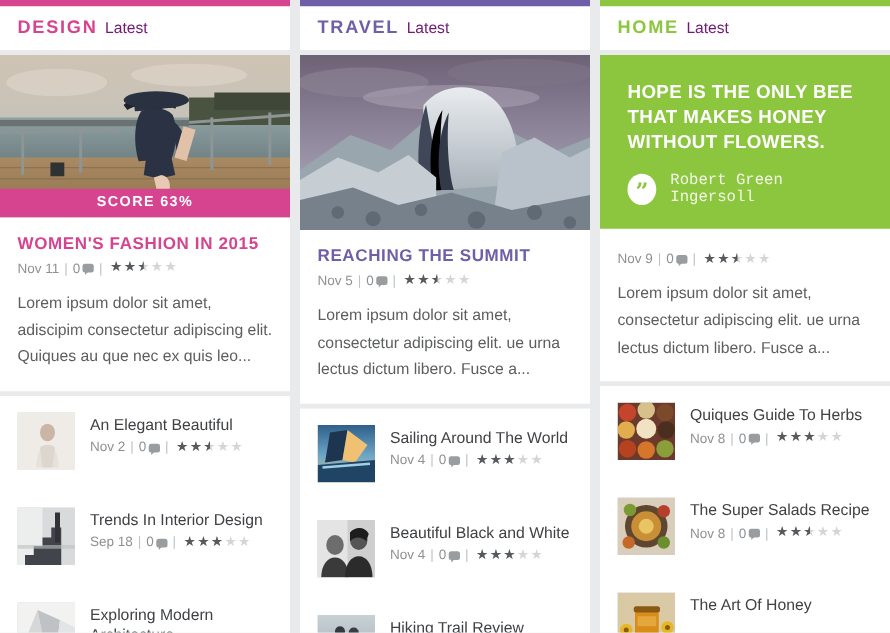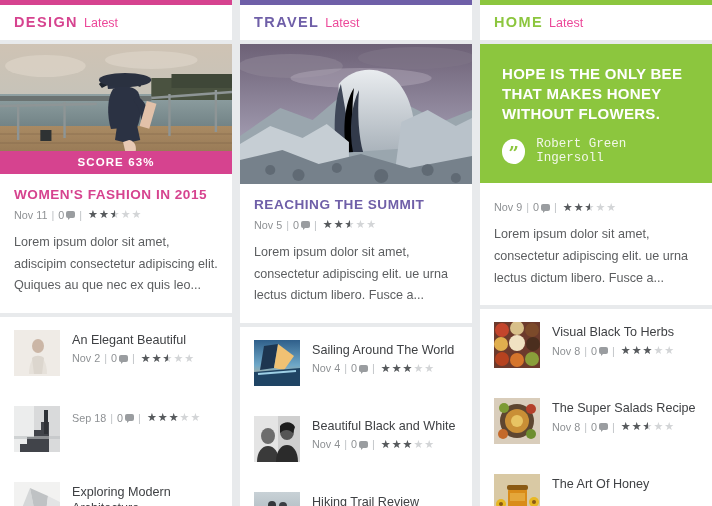--- a/index.html
+++ b/index.html
@@ -17,21 +17,21 @@
     background: #fff;
     border-top: 5px solid var(--accent);
     padding: 9px 14px 10px 14px;
     margin-bottom: 4px;
   }
   .col-head-inner { display: flex; align-items: baseline; gap: 6px; }
   .cat-name {
     font-size: 14.5px; font-weight: bold; letter-spacing: 1.4px;
     color: var(--accent); text-transform: uppercase;
   }
-  .cat-sub { font-size: 12.5px; color: #ec4899; }
+  .cat-sub { font-size: 12.5px; color: #701a75; }
 
   
   .feature-card { background: #fff; margin-bottom: 4px; }
   .feature-media { position: relative; width: 100%; height: 130px; overflow: hidden; }
   .feature-media.tall { height: 140px; }
 
   .score-badge {
     position: absolute; left: 0; right: 0; bottom: 0;
     background: var(--accent);
     color: #fff; font-size: 11.5px; font-weight: bold;
@@ -207,20 +207,21 @@
       <div class="thumb">
             <svg viewBox="0 0 46 46" width="46" height="46">
               <rect width="46" height="46" fill="#d9dadb"></rect>
               <rect x="0" y="0" width="20" height="46" fill="#eceded"></rect>
               <path d="M6 46v-8h7v-7h7v-7h7v-8h8v30z" fill="#41444a"></path>
               <rect x="30" y="4" width="4" height="24" fill="#2f3237"></rect>
               <rect x="0" y="30" width="46" height="3" fill="#bcbfc2" opacity=".6"></rect>
             </svg>
           </div>
       <div class="li-body">
+        <div class="li-title">Trends In Interior Design</div>
         <div class="meta">
               <span>Sep 18</span>
               <span class="sep">|</span>
               <span>0</span>
               <span class="bubble-icon"></span>
               <span class="sep">|</span>
               <span class="stars">
                 <span class="star">★<span class="fill" style="width:100%">★</span></span>
                 <span class="star">★<span class="fill" style="width:100%">★</span></span>
                 <span class="star">★<span class="fill" style="width:100%">★</span></span>
@@ -446,21 +447,21 @@
                 <circle cx="7" cy="22" r="7" fill="#e0ae4e"></circle>
                 <circle cx="23" cy="21" r="8" fill="#f0e2c2"></circle>
                 <circle cx="39" cy="22" r="7" fill="#4b2e1e"></circle>
                 <circle cx="8" cy="37" r="7" fill="#b6421f"></circle>
                 <circle cx="23" cy="38" r="7" fill="#d6752c"></circle>
                 <circle cx="38" cy="37" r="7" fill="#8a9e3a"></circle>
               </g>
             </svg>
           </div>
       <div class="li-body">
-        <div class="li-title">Visual Black To Herbs</div>
+        <div class="li-title">Quiques Guide To Herbs</div>
         <div class="meta">
               <span>Nov 8</span>
               <span class="sep">|</span>
               <span>0</span>
               <span class="bubble-icon"></span>
               <span class="sep">|</span>
               <span class="stars">
                 <span class="star">★<span class="fill" style="width:100%">★</span></span>
                 <span class="star">★<span class="fill" style="width:100%">★</span></span>
                 <span class="star">★<span class="fill" style="width:100%">★</span></span>

